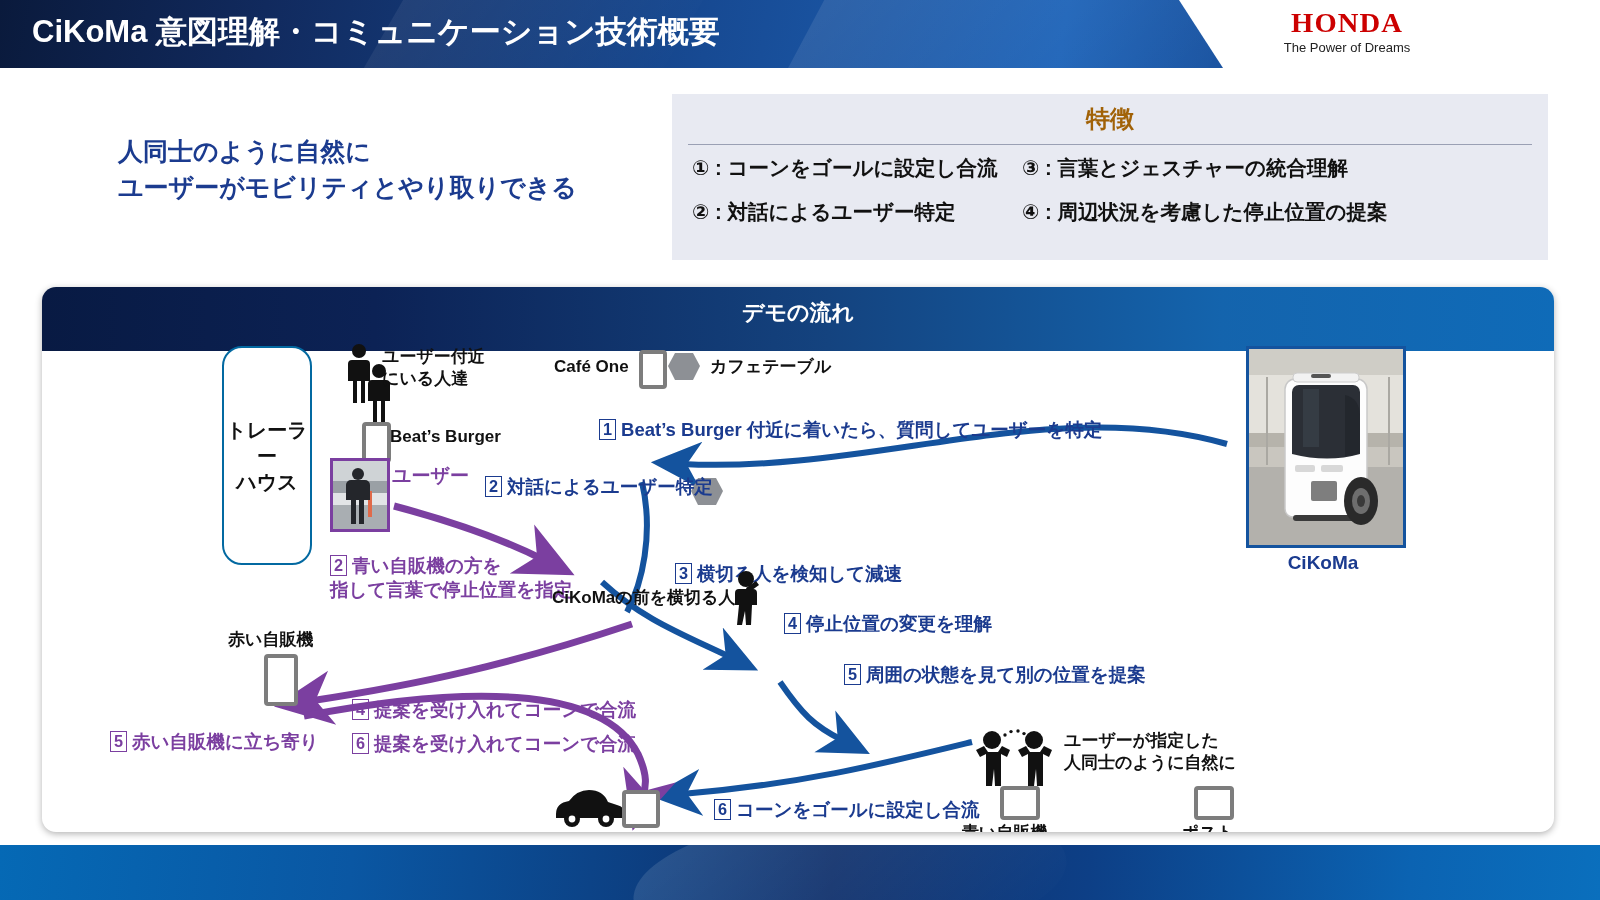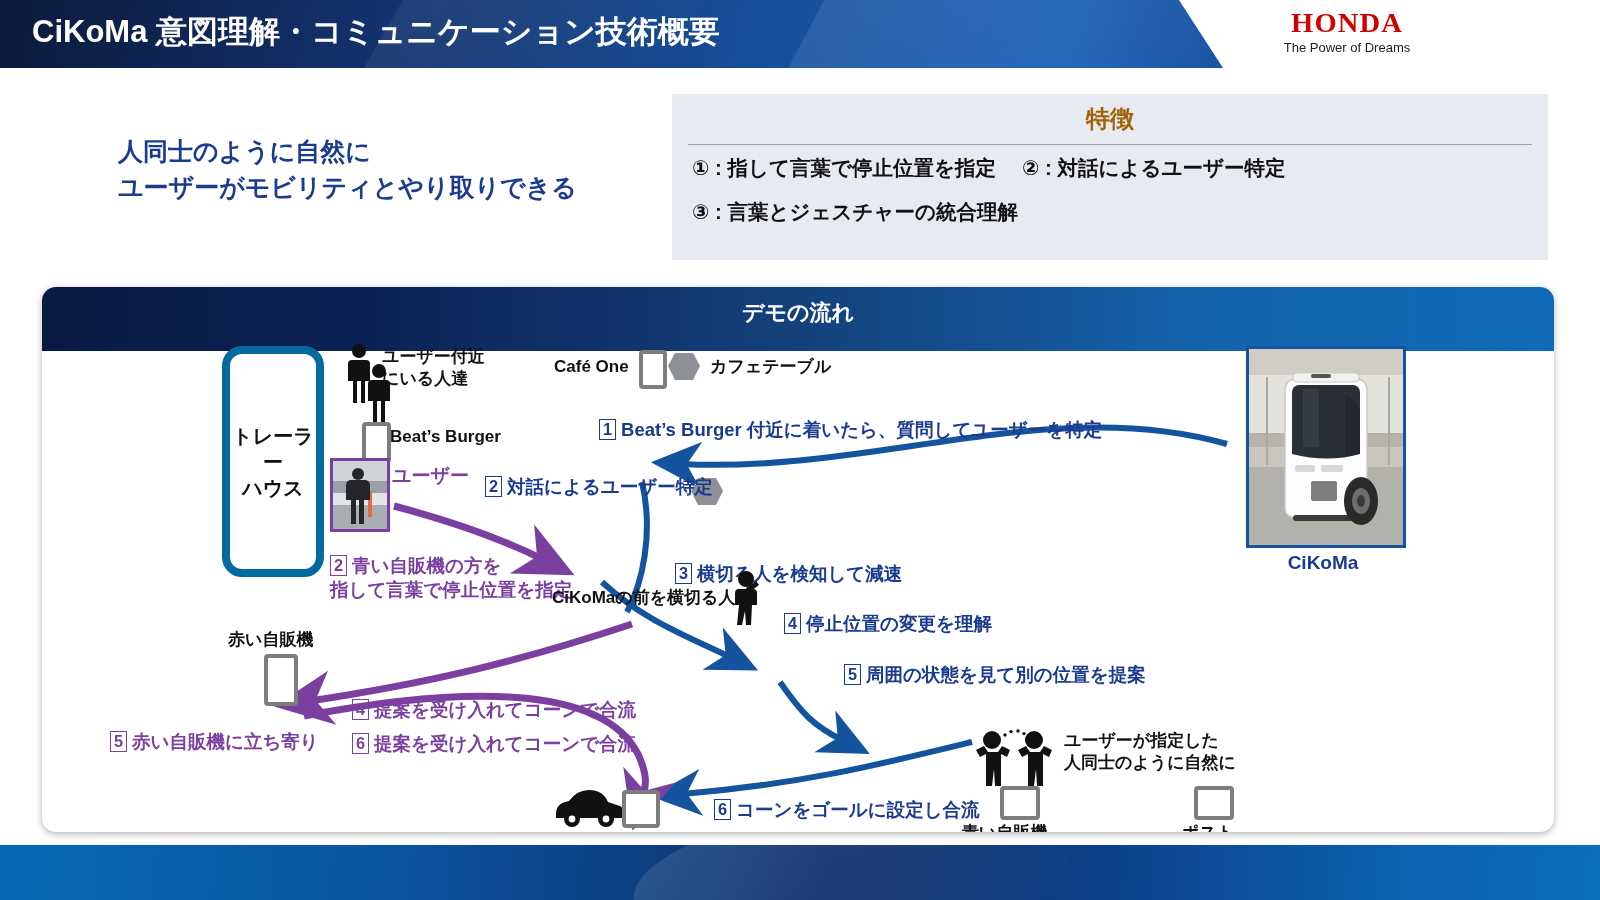--- a/index.html
+++ b/index.html
@@ -98,21 +98,21 @@
   .lbl.blue{color:#1b3b8f;}
   .lbl.purple{color:#7b3fa0;}
   .stepbox{
     display:inline-block;border:1.6px solid currentColor;
     padding:0px 3px;margin-right:5px;font-size:0.88em;line-height:1.15;
     vertical-align:1px;
   }
 
   
   .trailer{
-    position:absolute;border:8px solid #0369a1;border-radius:20px;background:#fff;
+    position:absolute;border:2px solid #0369a1;border-radius:20px;background:#fff;
     display:flex;align-items:center;justify-content:center;text-align:center;
     color:#111;font-weight:bold;font-size:20px;line-height:1.3;white-space:pre-line;
   }
 
   
   .vend{position:absolute;border:4px solid #7d7d7d;border-radius:4px;background:#fff;}
 
   
   .photo{position:absolute;overflow:hidden;}
   .photo.purple{border:3px solid #7b3fa0;}
@@ -150,23 +150,24 @@
     </div>
   </div>
 
   <div class="lead">人同士のように自然に
 ユーザーがモビリティとやり取りできる</div>
 
   <div class="features">
     <div class="features-title">特徴</div>
     <div class="features-rule"></div>
     <div class="feat-grid">
-      <div class="feat">① : 指して言葉で停止位置を指定</div>
+      <div class="feat">① : コーンをゴールに設定し合流</div>
+      <div class="feat">③ : 言葉とジェスチャーの統合理解</div>
       <div class="feat">② : 対話によるユーザー特定</div>
-      <div class="feat">③ : 言葉とジェスチャーの統合理解</div>
+      <div class="feat">④ : 周辺状況を考慮した停止位置の提案</div>
     </div>
   </div>
 
   <div class="panel">
     <div class="panel-head">
       <div class="panel-head-title">デモの流れ</div>
     </div>
 
     <div class="canvas">
 

